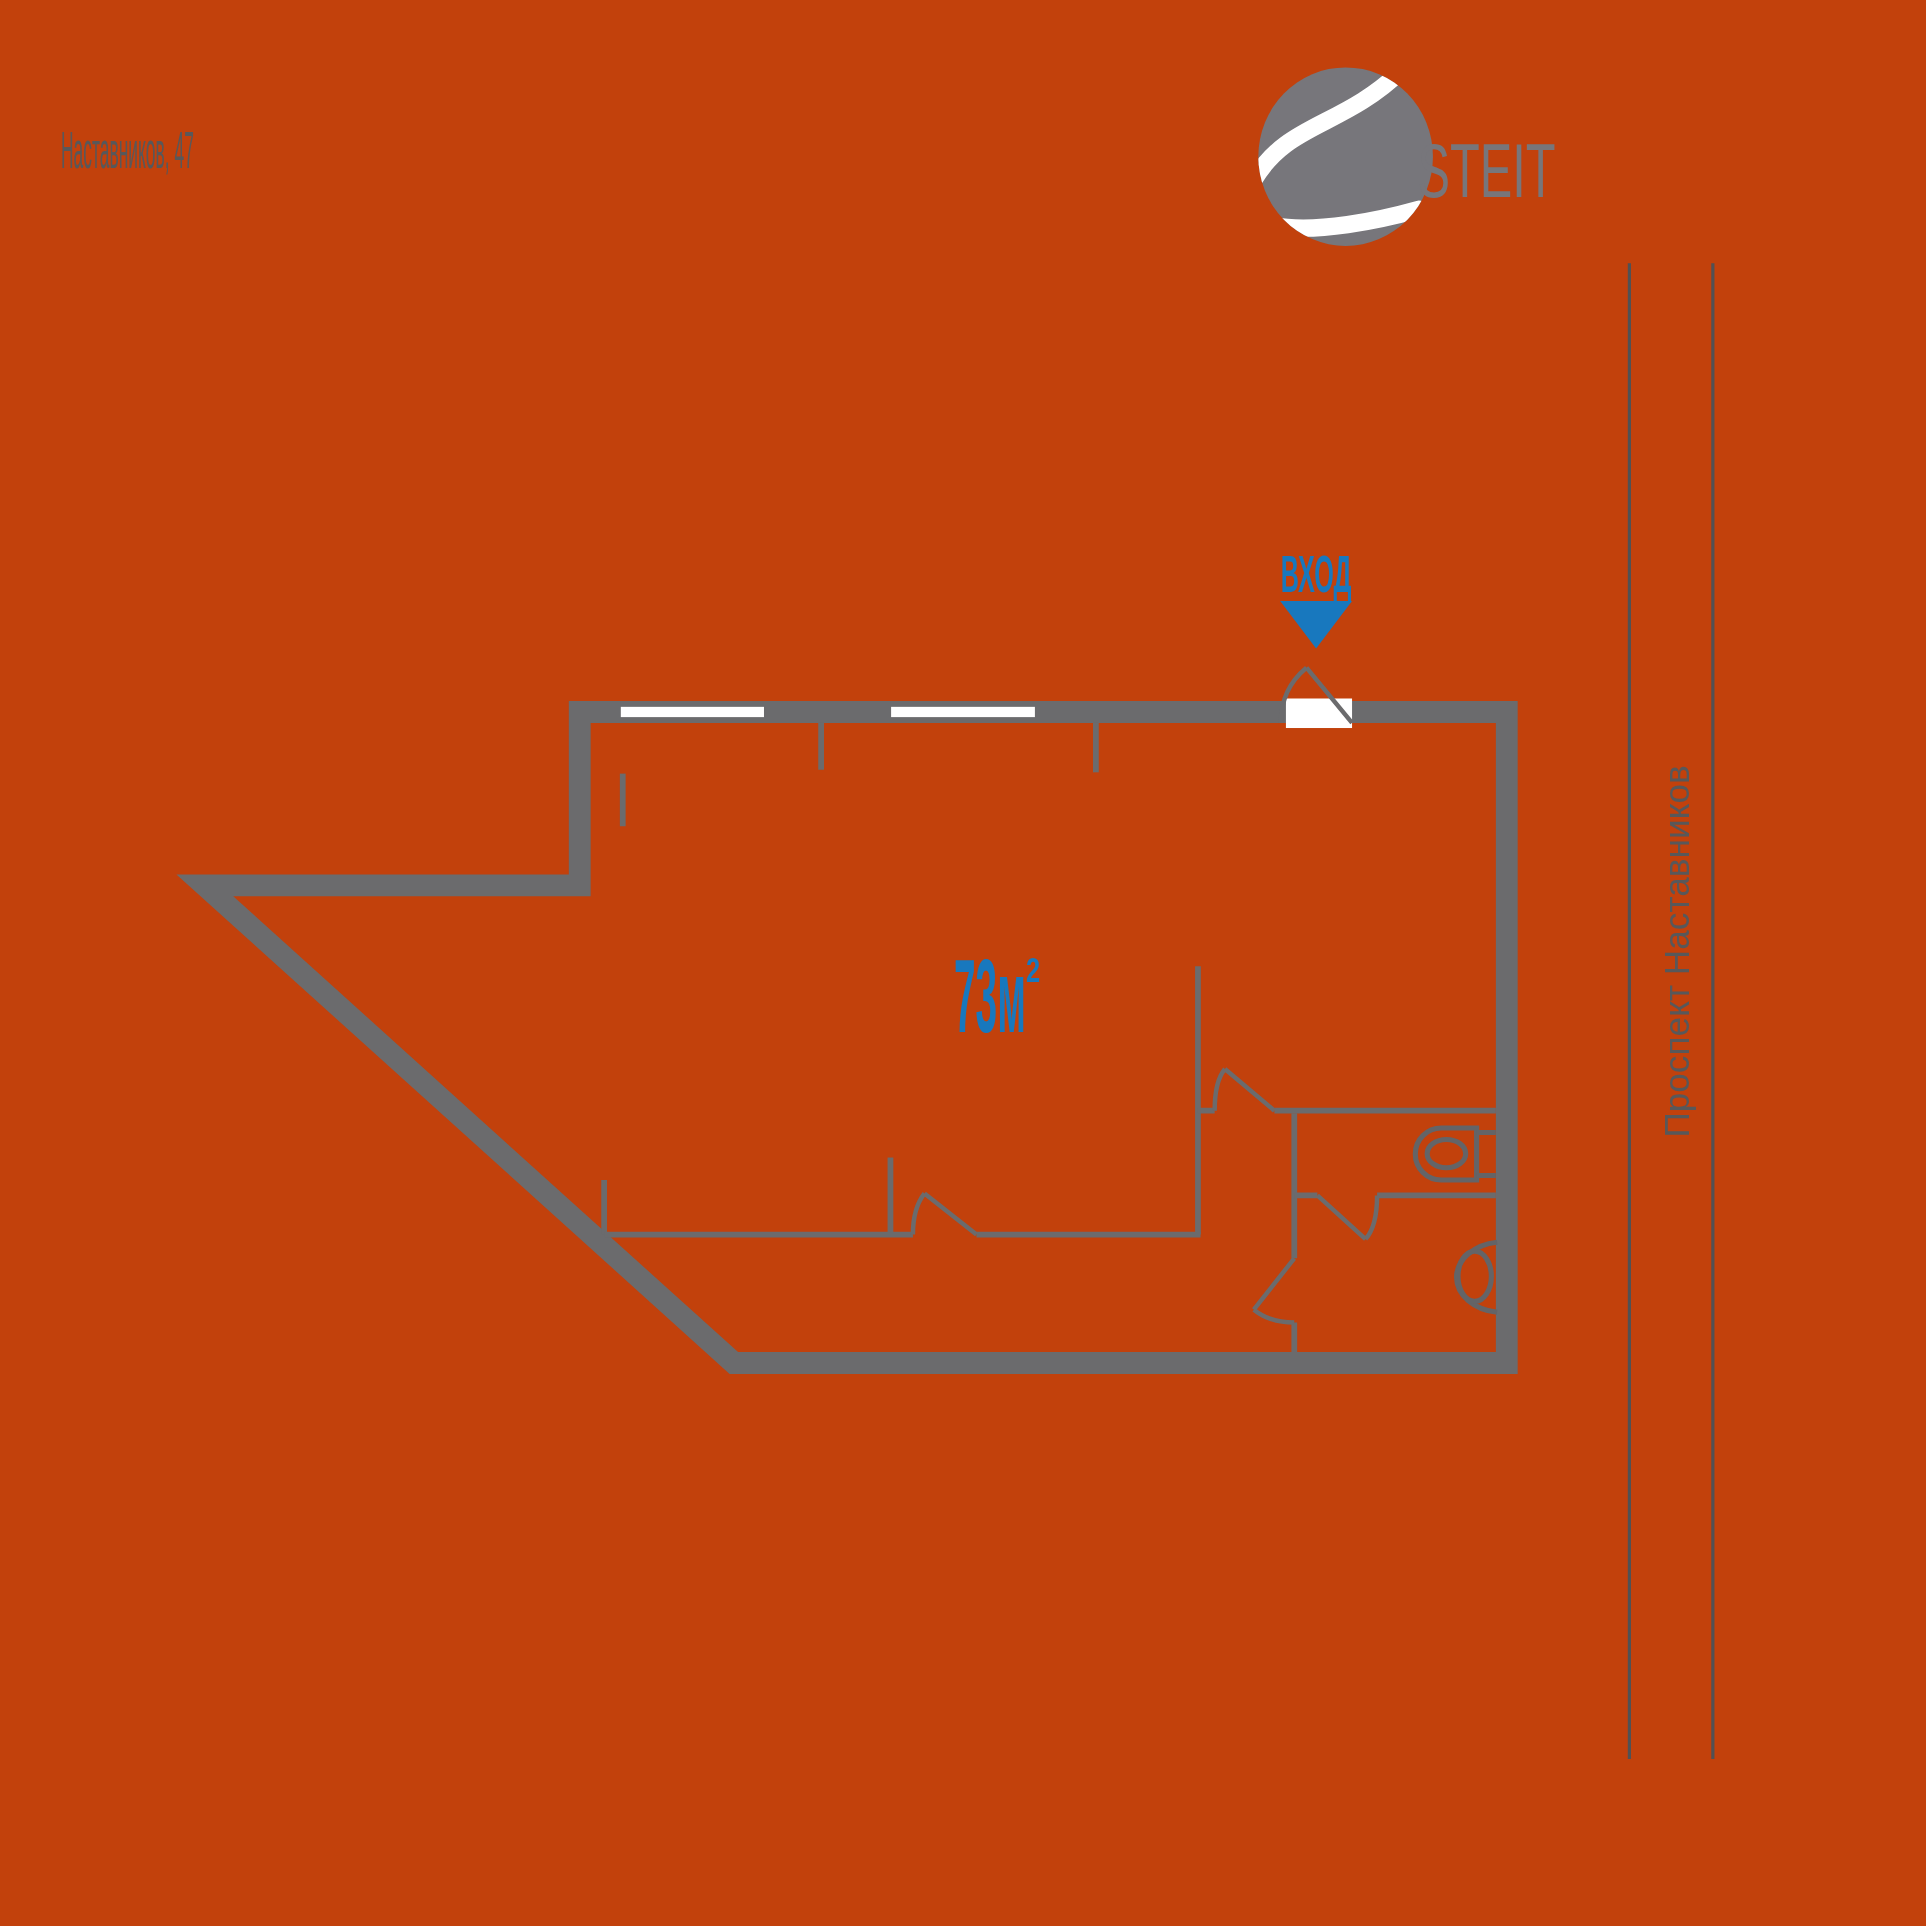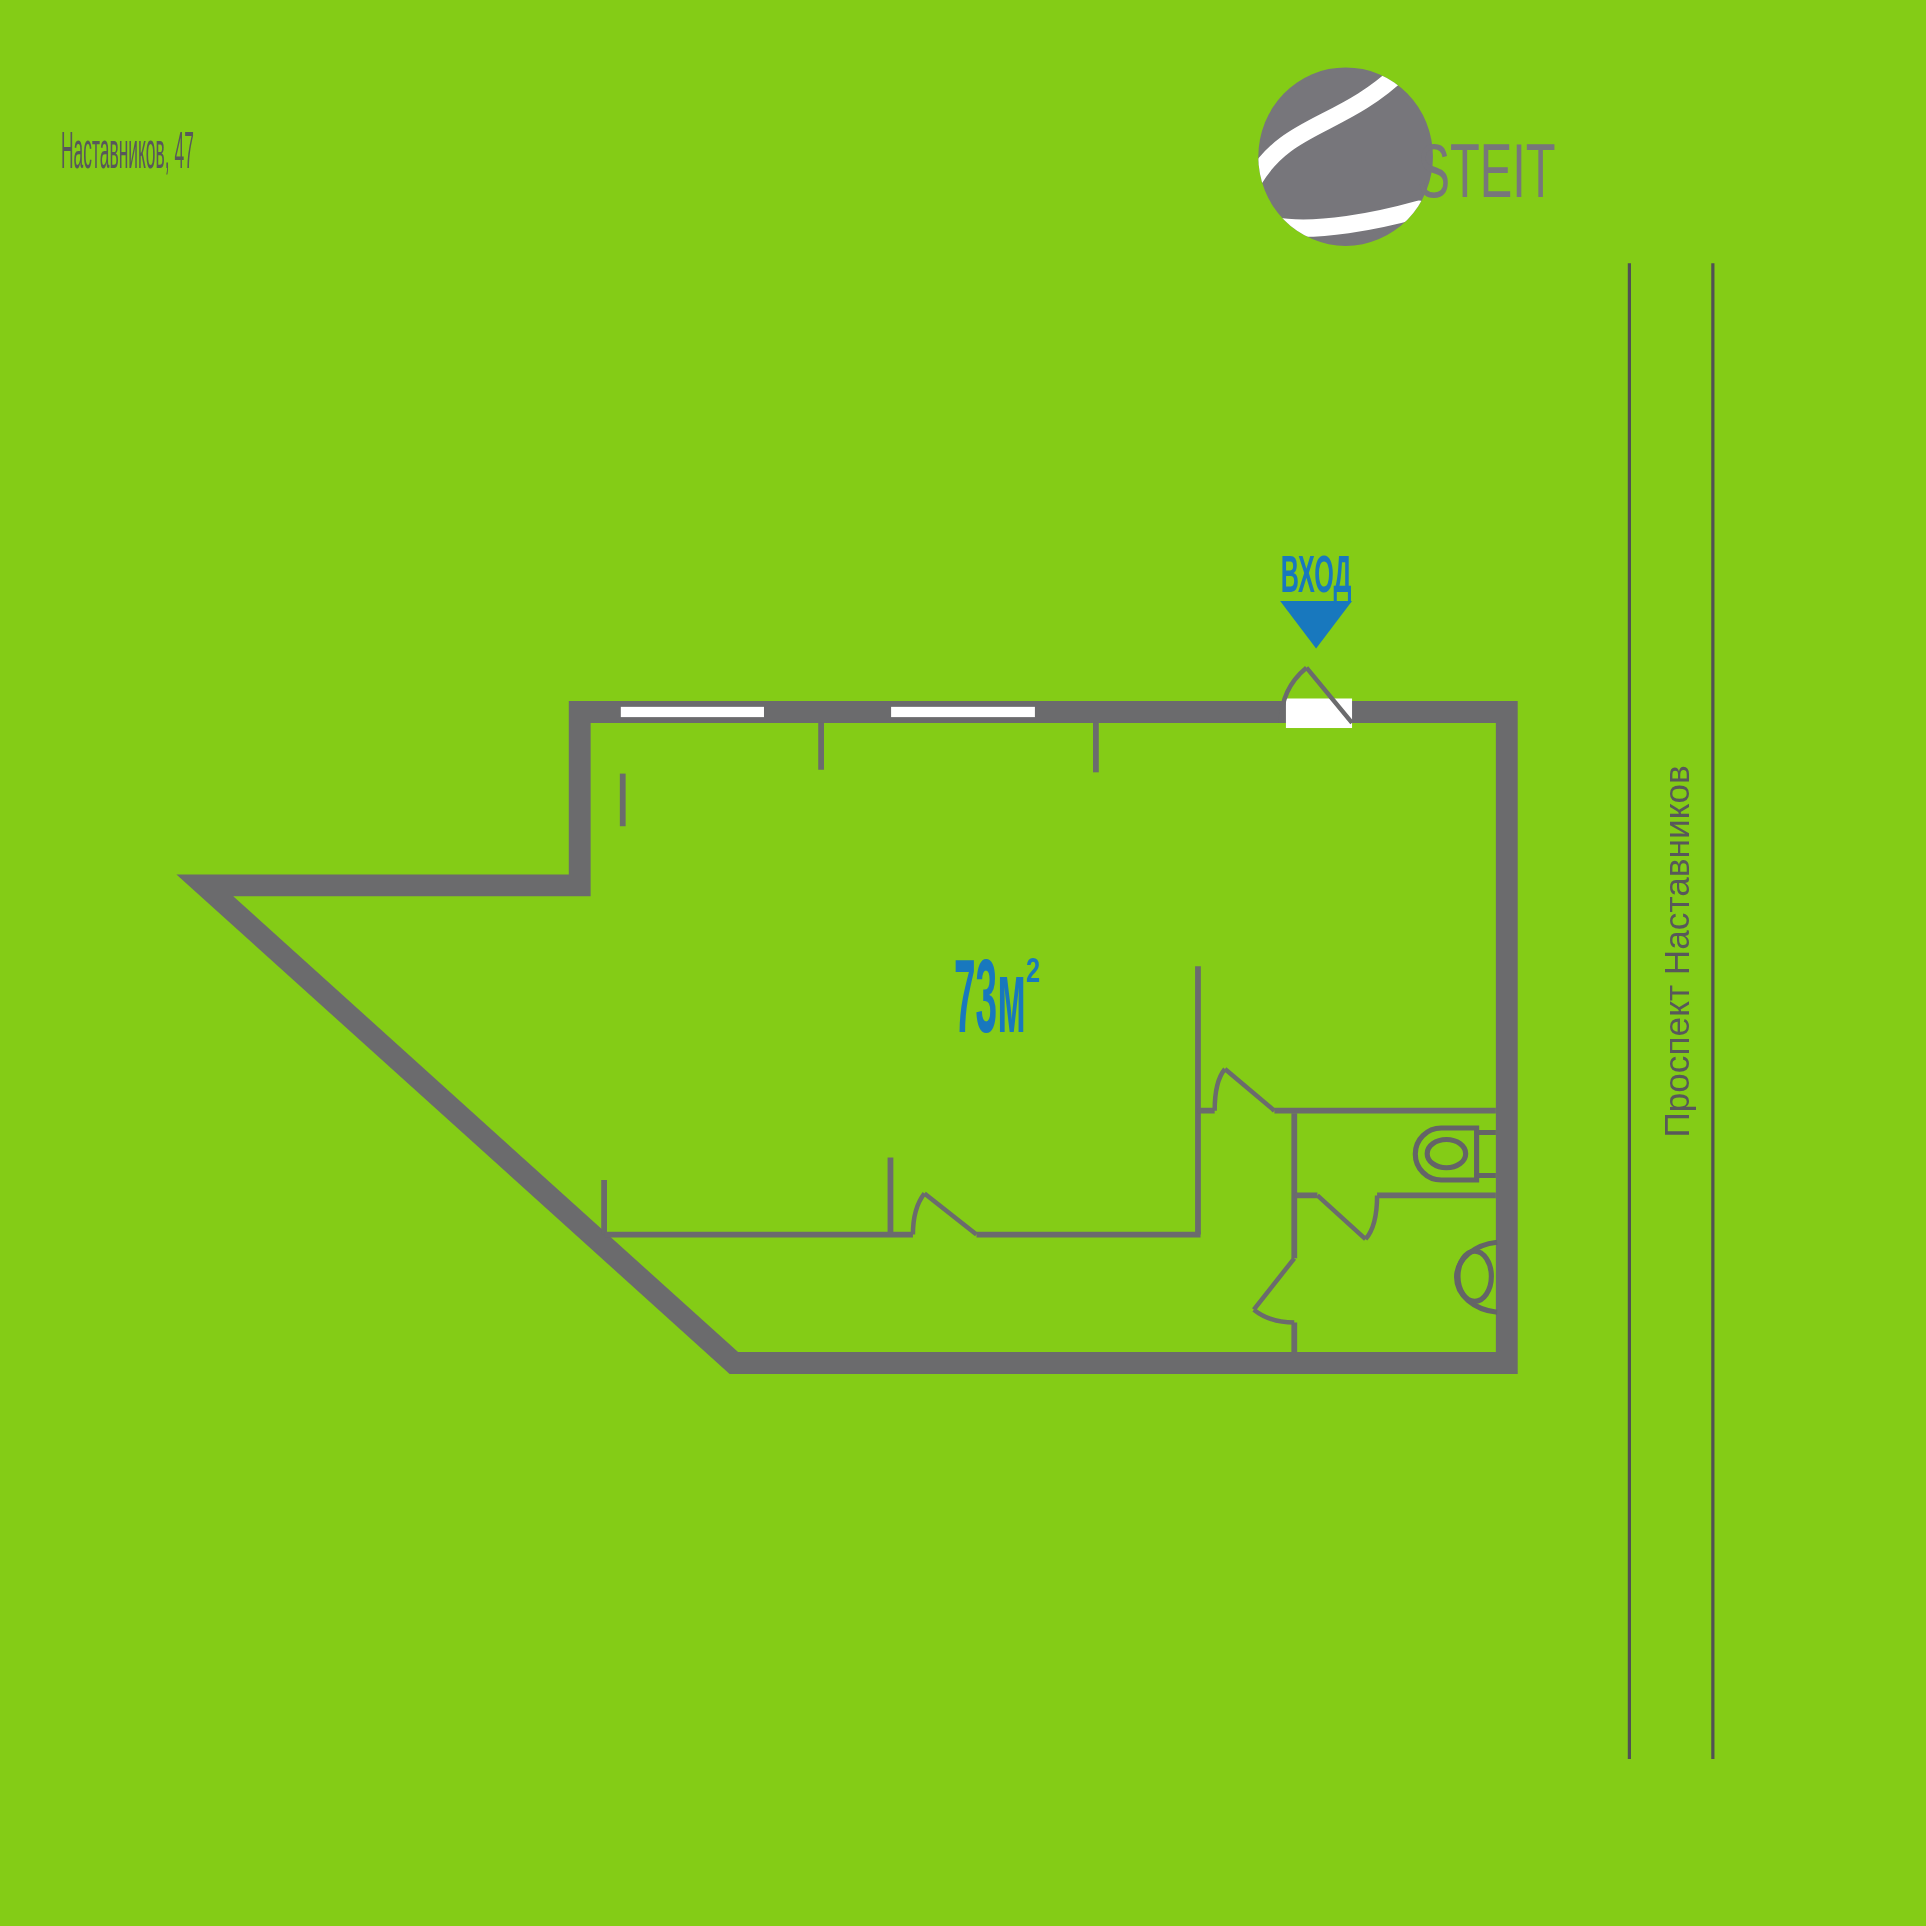--- a/index.html
+++ b/index.html
@@ -5,21 +5,21 @@
   html, body {
     margin: 0;
     padding: 0;
     background: #ffffff;
     font-family: "Liberation Sans", sans-serif;
   }
   .page {
     position: relative;
     width: 1926px;
     height: 1926px;
-    background: #84cc16;
+    background: #c2410c;
     overflow: hidden;
   }
   svg { display: block; }
   text { font-family: "Liberation Sans", sans-serif; }
 </style>
 </head>
 <body>
 
 <div class="page">
   <svg width="1926" height="1926" viewBox="0 0 3000 3000" xmlns="http://www.w3.org/2000/svg">

